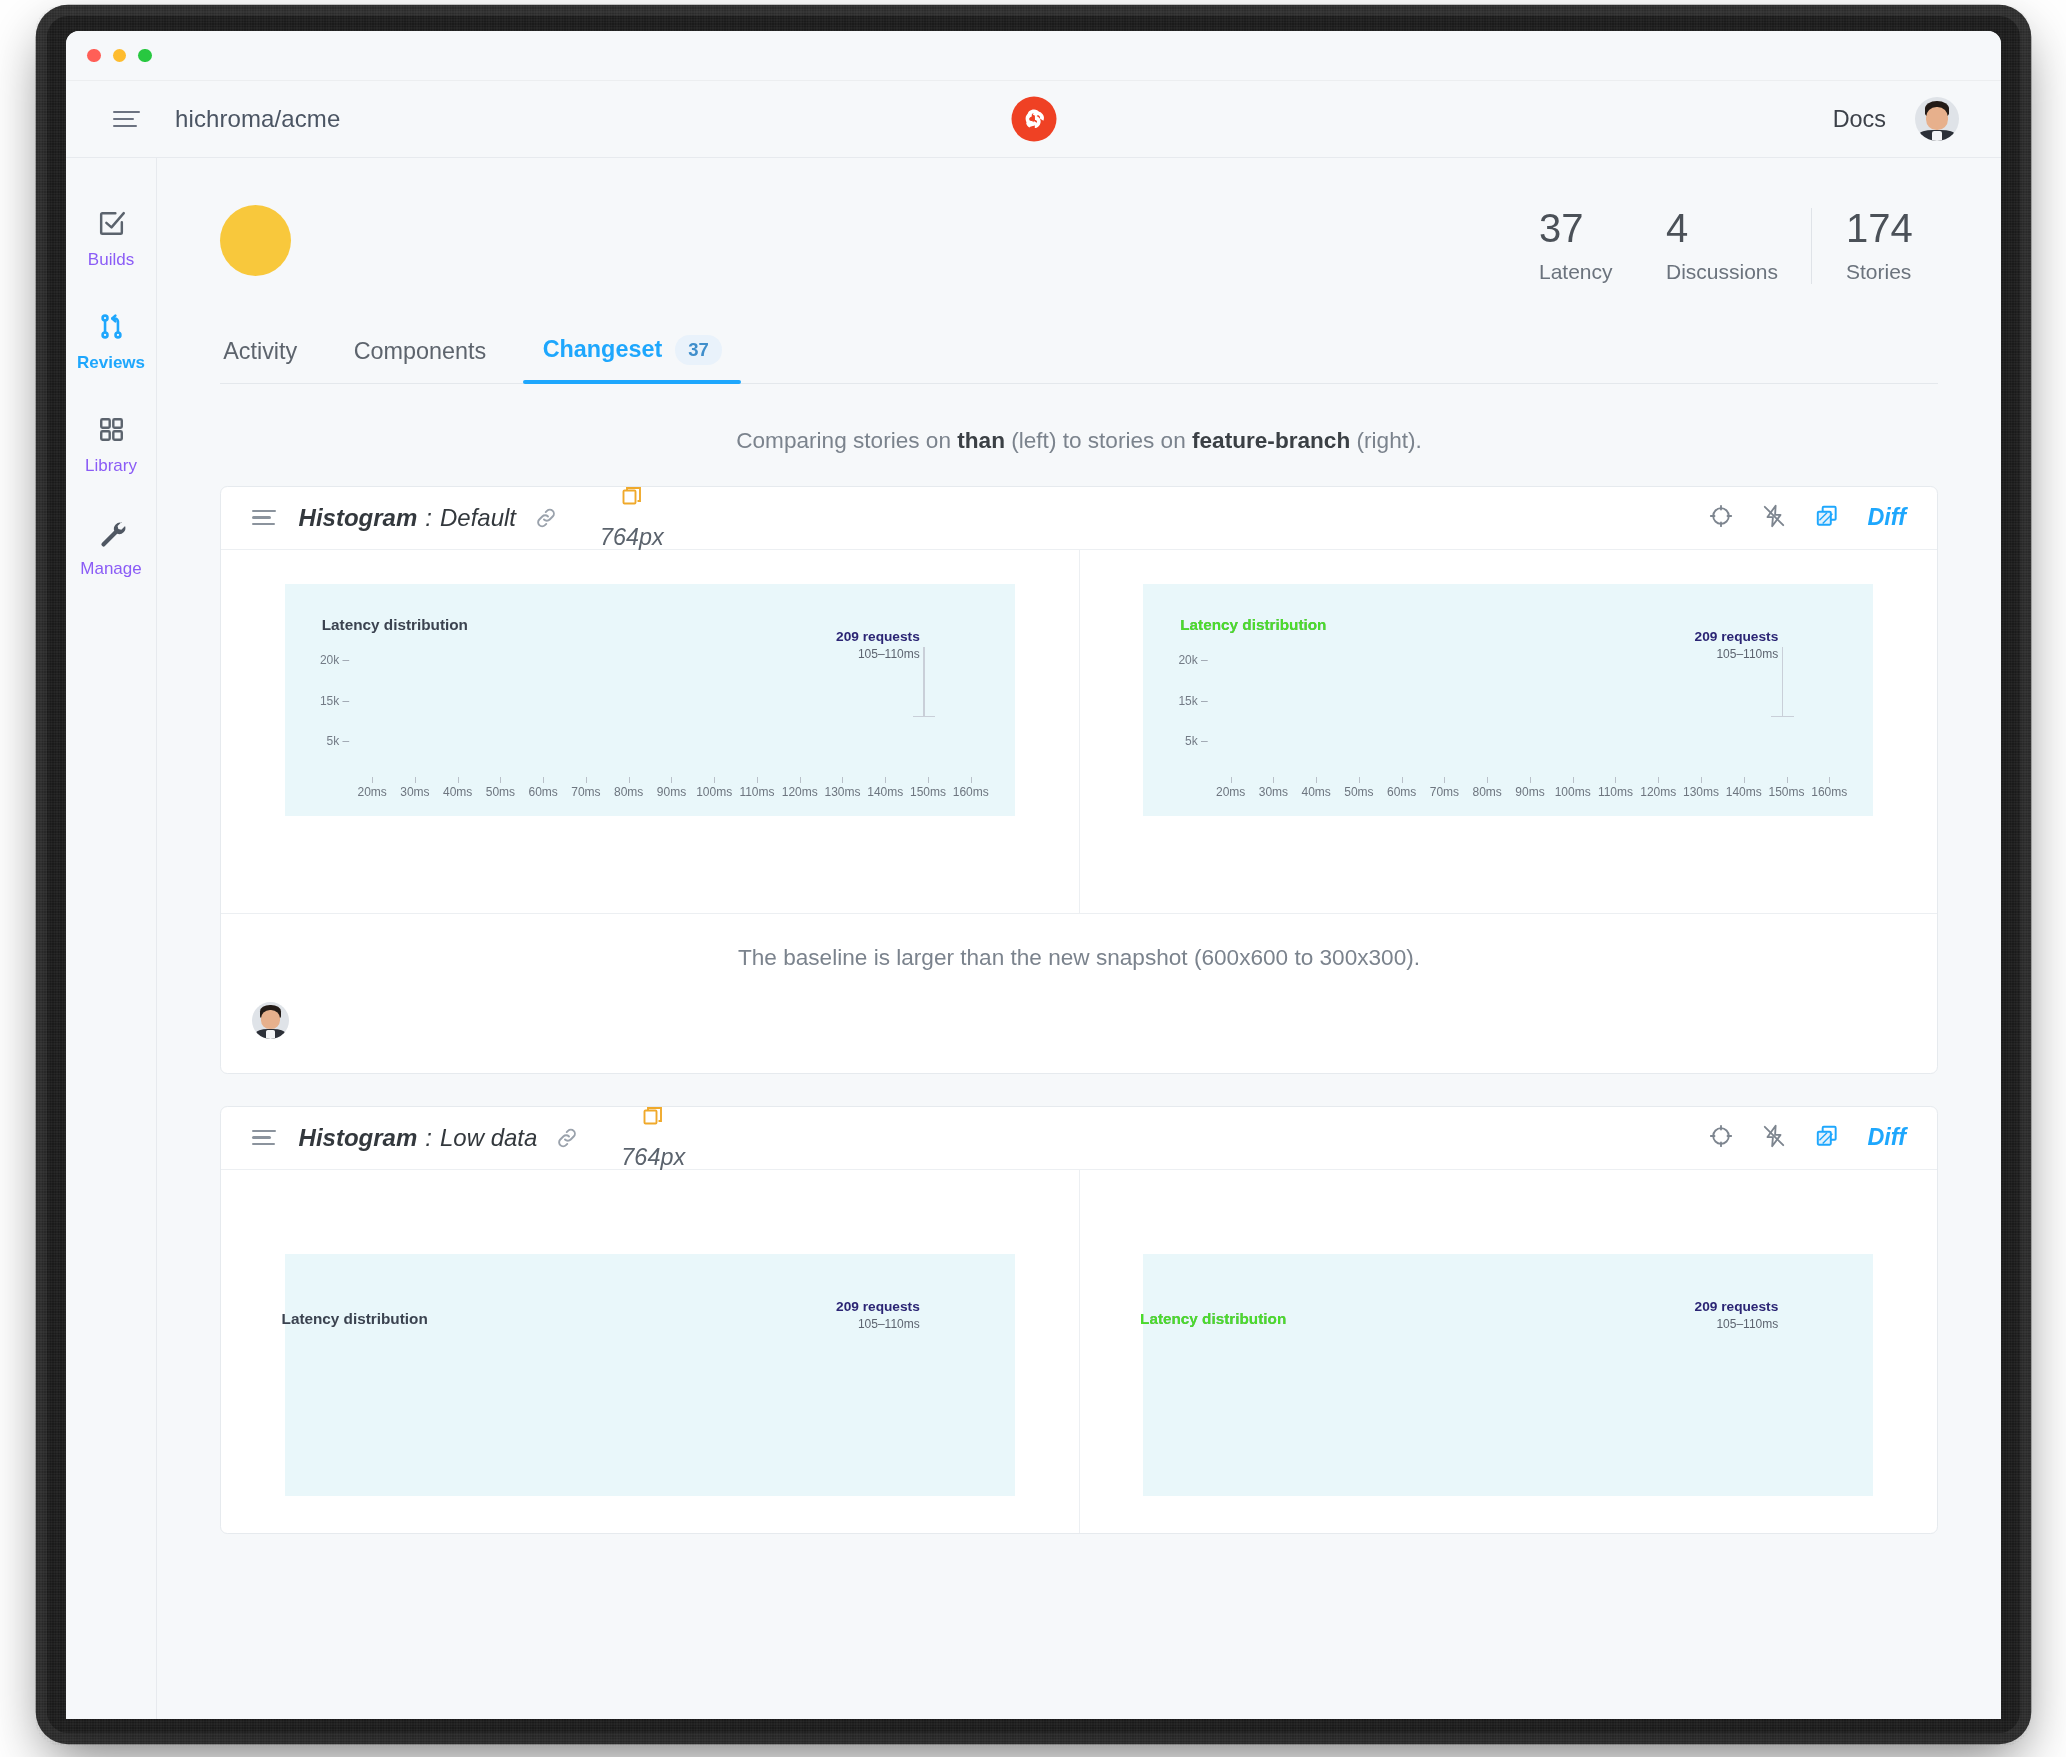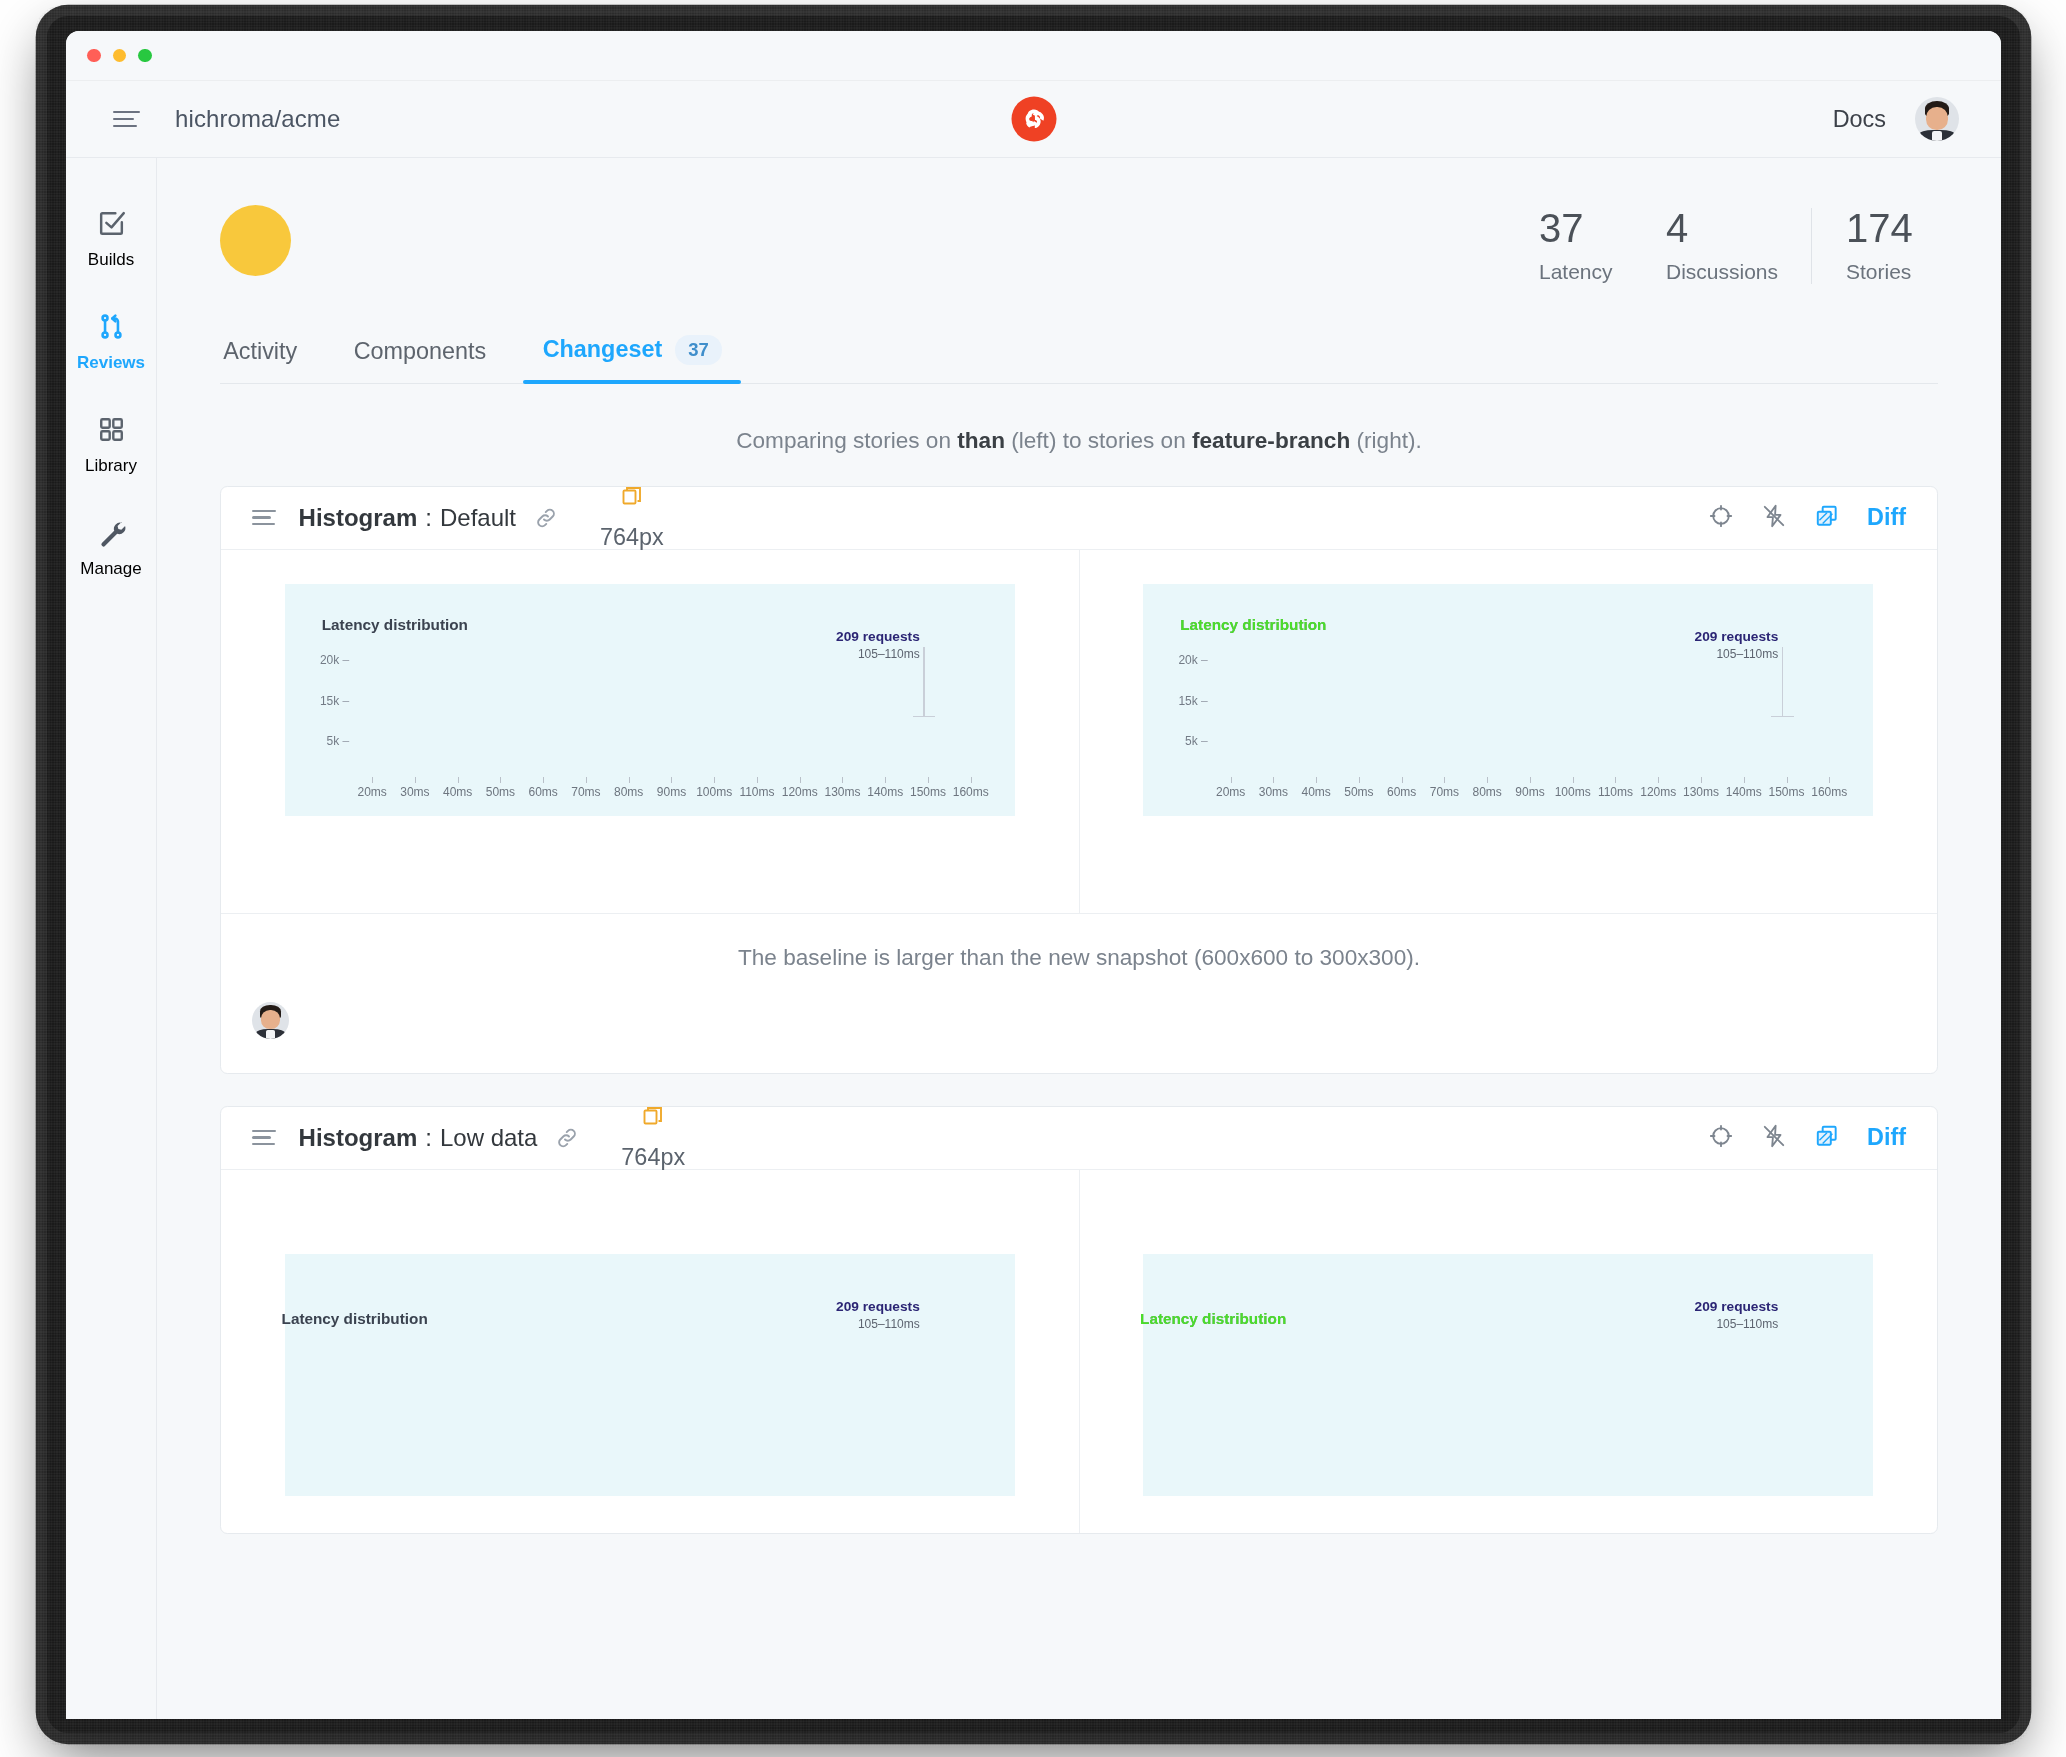--- a/index.html
+++ b/index.html
@@ -94,21 +94,21 @@
 
   
   .sidebar {
     width:91px; background:#f6f8fa; border-right:0.8px solid #e7eaee;
     padding-top:29px; flex:none;
   }
   .side-item {
     height:103px; display:flex; flex-direction:column;
     align-items:center; justify-content:center; gap:10.5px; cursor:pointer;
   }
-  .side-label { font-size:17px; color:#000000; }
+  .side-label { font-size:17px; color:#8b5cf6; }
   .side-item.active .side-label { color:#1ea7fd; font-weight:700; }
   .side-icon { width:32px; height:32px; display:flex; align-items:center; justify-content:center; }
 
   
   .main {
     flex:1; background:#f6f8fa; overflow:hidden; position:relative;
   }
   .main-inner { padding:0 63px; }
 
   
@@ -171,20 +171,21 @@
   .compare-note b { color:#3b4045; font-weight:700; }
 
   
   .story-card {
     background:#fff; border:0.8px solid #e6eaee; border-radius:7.3px;
     margin-bottom:32px; overflow:hidden;
   }
   .story-head {
     height:63px; display:flex; align-items:center; padding:0 31px;
     border-bottom:0.8px solid #eceff2;
+    font-style:italic;
   }
   .story-list-icon { display:flex; flex-direction:column; gap:4px; margin-right:22.6px; }
   .story-list-icon i { height:2.4px; background:#8b939d; border-radius:1.6px; }
   .story-list-icon i:nth-child(1){ width:24px; }
   .story-list-icon i:nth-child(2){ width:19.3px; }
   .story-list-icon i:nth-child(3){ width:22.6px; }
   .story-comp { font-size:24px; font-weight:700; color:#33383d; }
   .story-sep { font-size:24px; color:#33383d; margin:0 8px; }
   .story-name { font-size:24px; color:#33383d; font-weight:400; }
   .link-icon { margin-left:18px; cursor:pointer; display:flex; }

